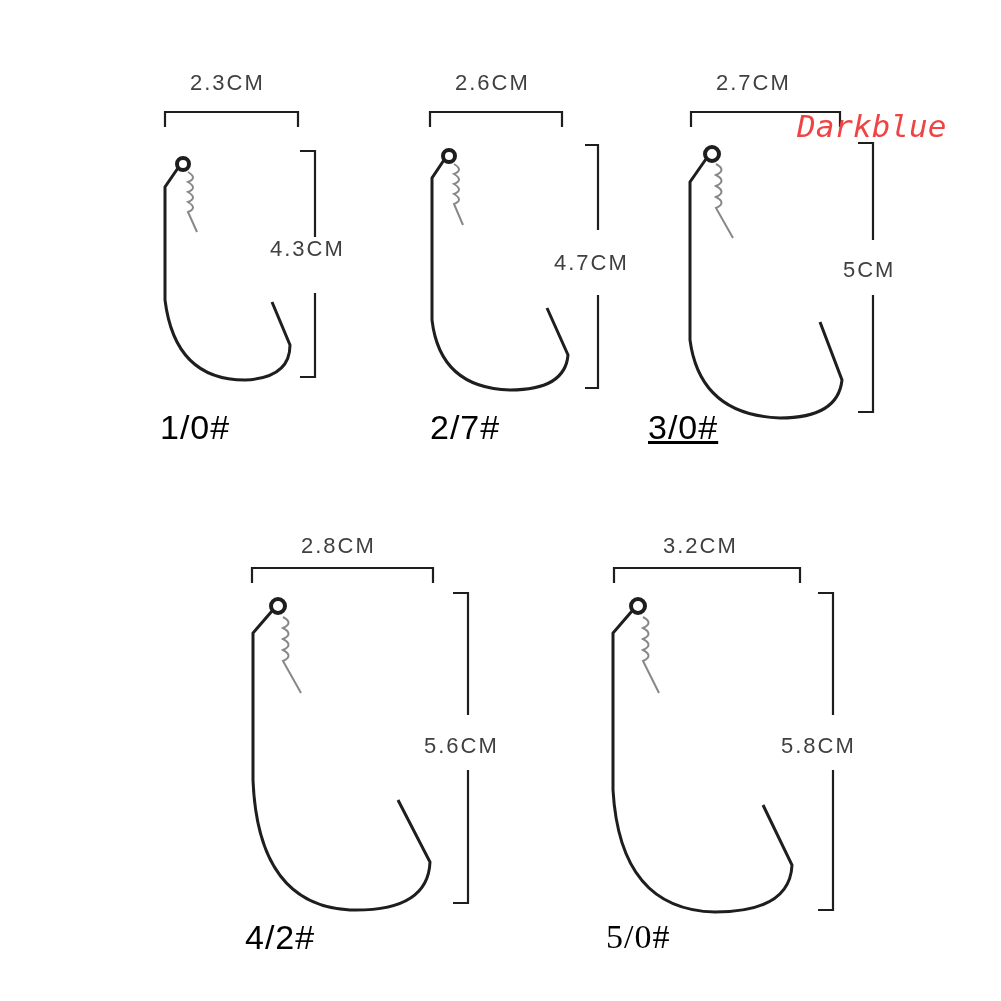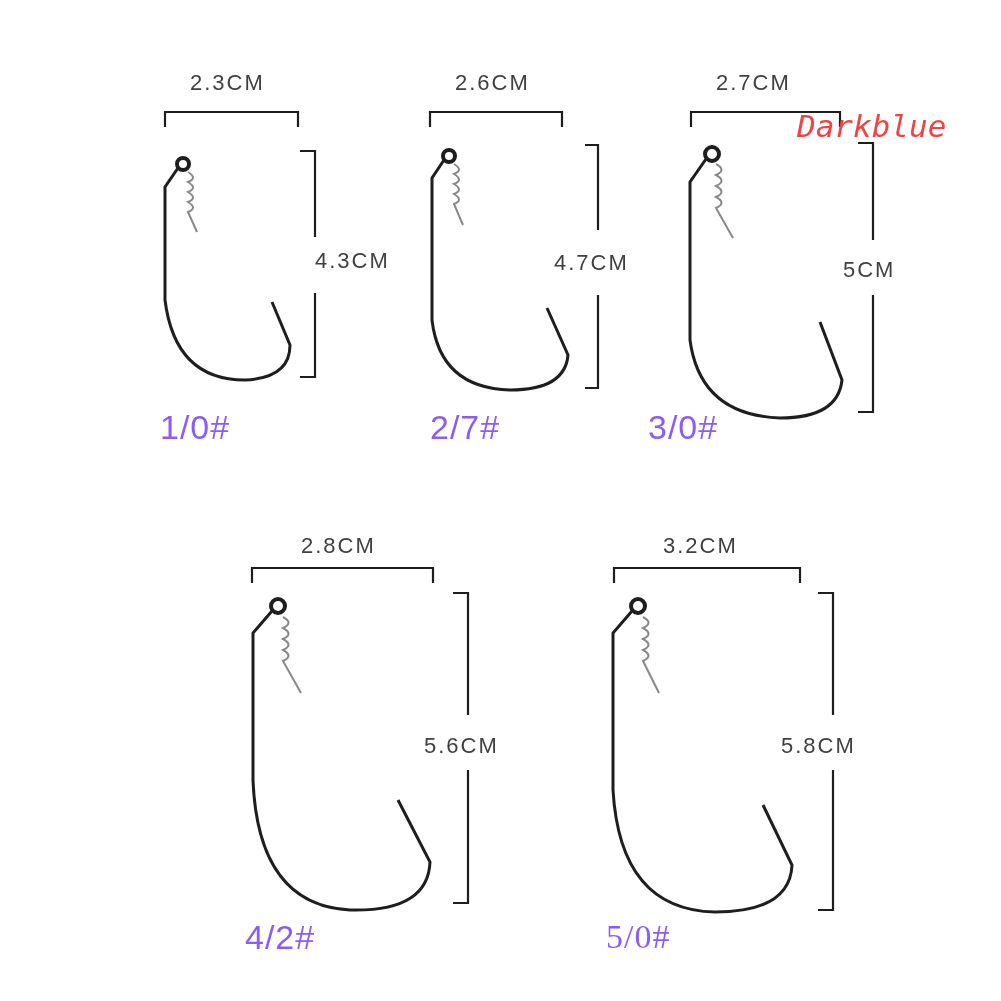--- a/index.html
+++ b/index.html
@@ -1,18 +1,18 @@
 <!DOCTYPE html>
 <html><head>
 <meta charset="utf-8">
 <style>
   html,body{margin:0;padding:0;background:#ffffff;}
   body{width:1001px;height:1001px;position:relative;overflow:hidden;font-family:"Liberation Sans",sans-serif;}
   .dim{position:absolute;font-size:22px;letter-spacing:2px;color:#404040;white-space:nowrap;}
-  .size{position:absolute;font-size:34px;color:#8b5cf6;letter-spacing:1px;}
+  .size{position:absolute;font-size:34px;color:#000000;letter-spacing:1px;}
   .watermark{position:absolute;left:797px;top:108px;font-family:"DejaVu Sans Mono",monospace;font-style:italic;font-size:31px;color:#ef4444;}
   svg.hooks{position:absolute;left:0;top:0;}
 </style>
 </head>
 <body>
 
 <svg class="hooks" width="1001" height="1001" viewBox="0 0 1001 1001">
   <g fill="none" stroke="#1e1e1e" stroke-width="2.2">
 
     <g>
@@ -56,30 +56,30 @@
       <path d="M818 593 H833 V715"></path>
       <path d="M833 770 V910 H818"></path>
       <circle cx="638" cy="606" r="7" stroke-width="4"></circle>
       <path d="M632 611 L613 633 V790 Q620 910 715 912 Q790 912 792 865 L763 805" stroke-width="3"></path>
       <path d="M643 617 q11 6 0 11 q11 6 0 11 q11 6 0 11 q11 6 0 11 L659 693" stroke="#888" stroke-width="2"></path>
     </g>
   </g>
 </svg>
 
 <div class="dim" style="left:190px;top:70px;">2.3CM</div>
-<div class="dim" style="left:270px;top:248px;margin-left:45px;">4.3CM</div>
+<div class="dim" style="left:270px;top:236px;">4.3CM</div>
 <div class="size" style="left:160px;top:408px;">1/0#</div>
 
 <div class="dim" style="left:455px;top:70px;">2.6CM</div>
 <div class="dim" style="left:554px;top:250px;text-align:right;">4.7CM</div>
 <div class="size" style="left:430px;top:408px;">2/7#</div>
 
 <div class="dim" style="left:716px;top:70px;">2.7CM</div>
 <div class="dim" style="left:843px;top:257px;">5CM</div>
-<div class="size" style="left:648px;top:408px;">3/0#</div>
+<div class="size" style="left:648px;top:408px;text-decoration:underline;">3/0#</div>
 
 <div class="dim" style="left:301px;top:533px;">2.8CM</div>
 <div class="dim" style="left:424px;top:733px;text-align:right;">5.6CM</div>
 <div class="size" style="left:245px;top:918px;">4/2#</div>
 
 <div class="dim" style="left:663px;top:533px;">3.2CM</div>
 <div class="dim" style="left:781px;top:733px;">5.8CM</div>
 <div class="size" style="left:606px;top:918px;font-family:Liberation Serif, serif;">5/0#</div>
 
 <div class="watermark">Darkblue</div>

